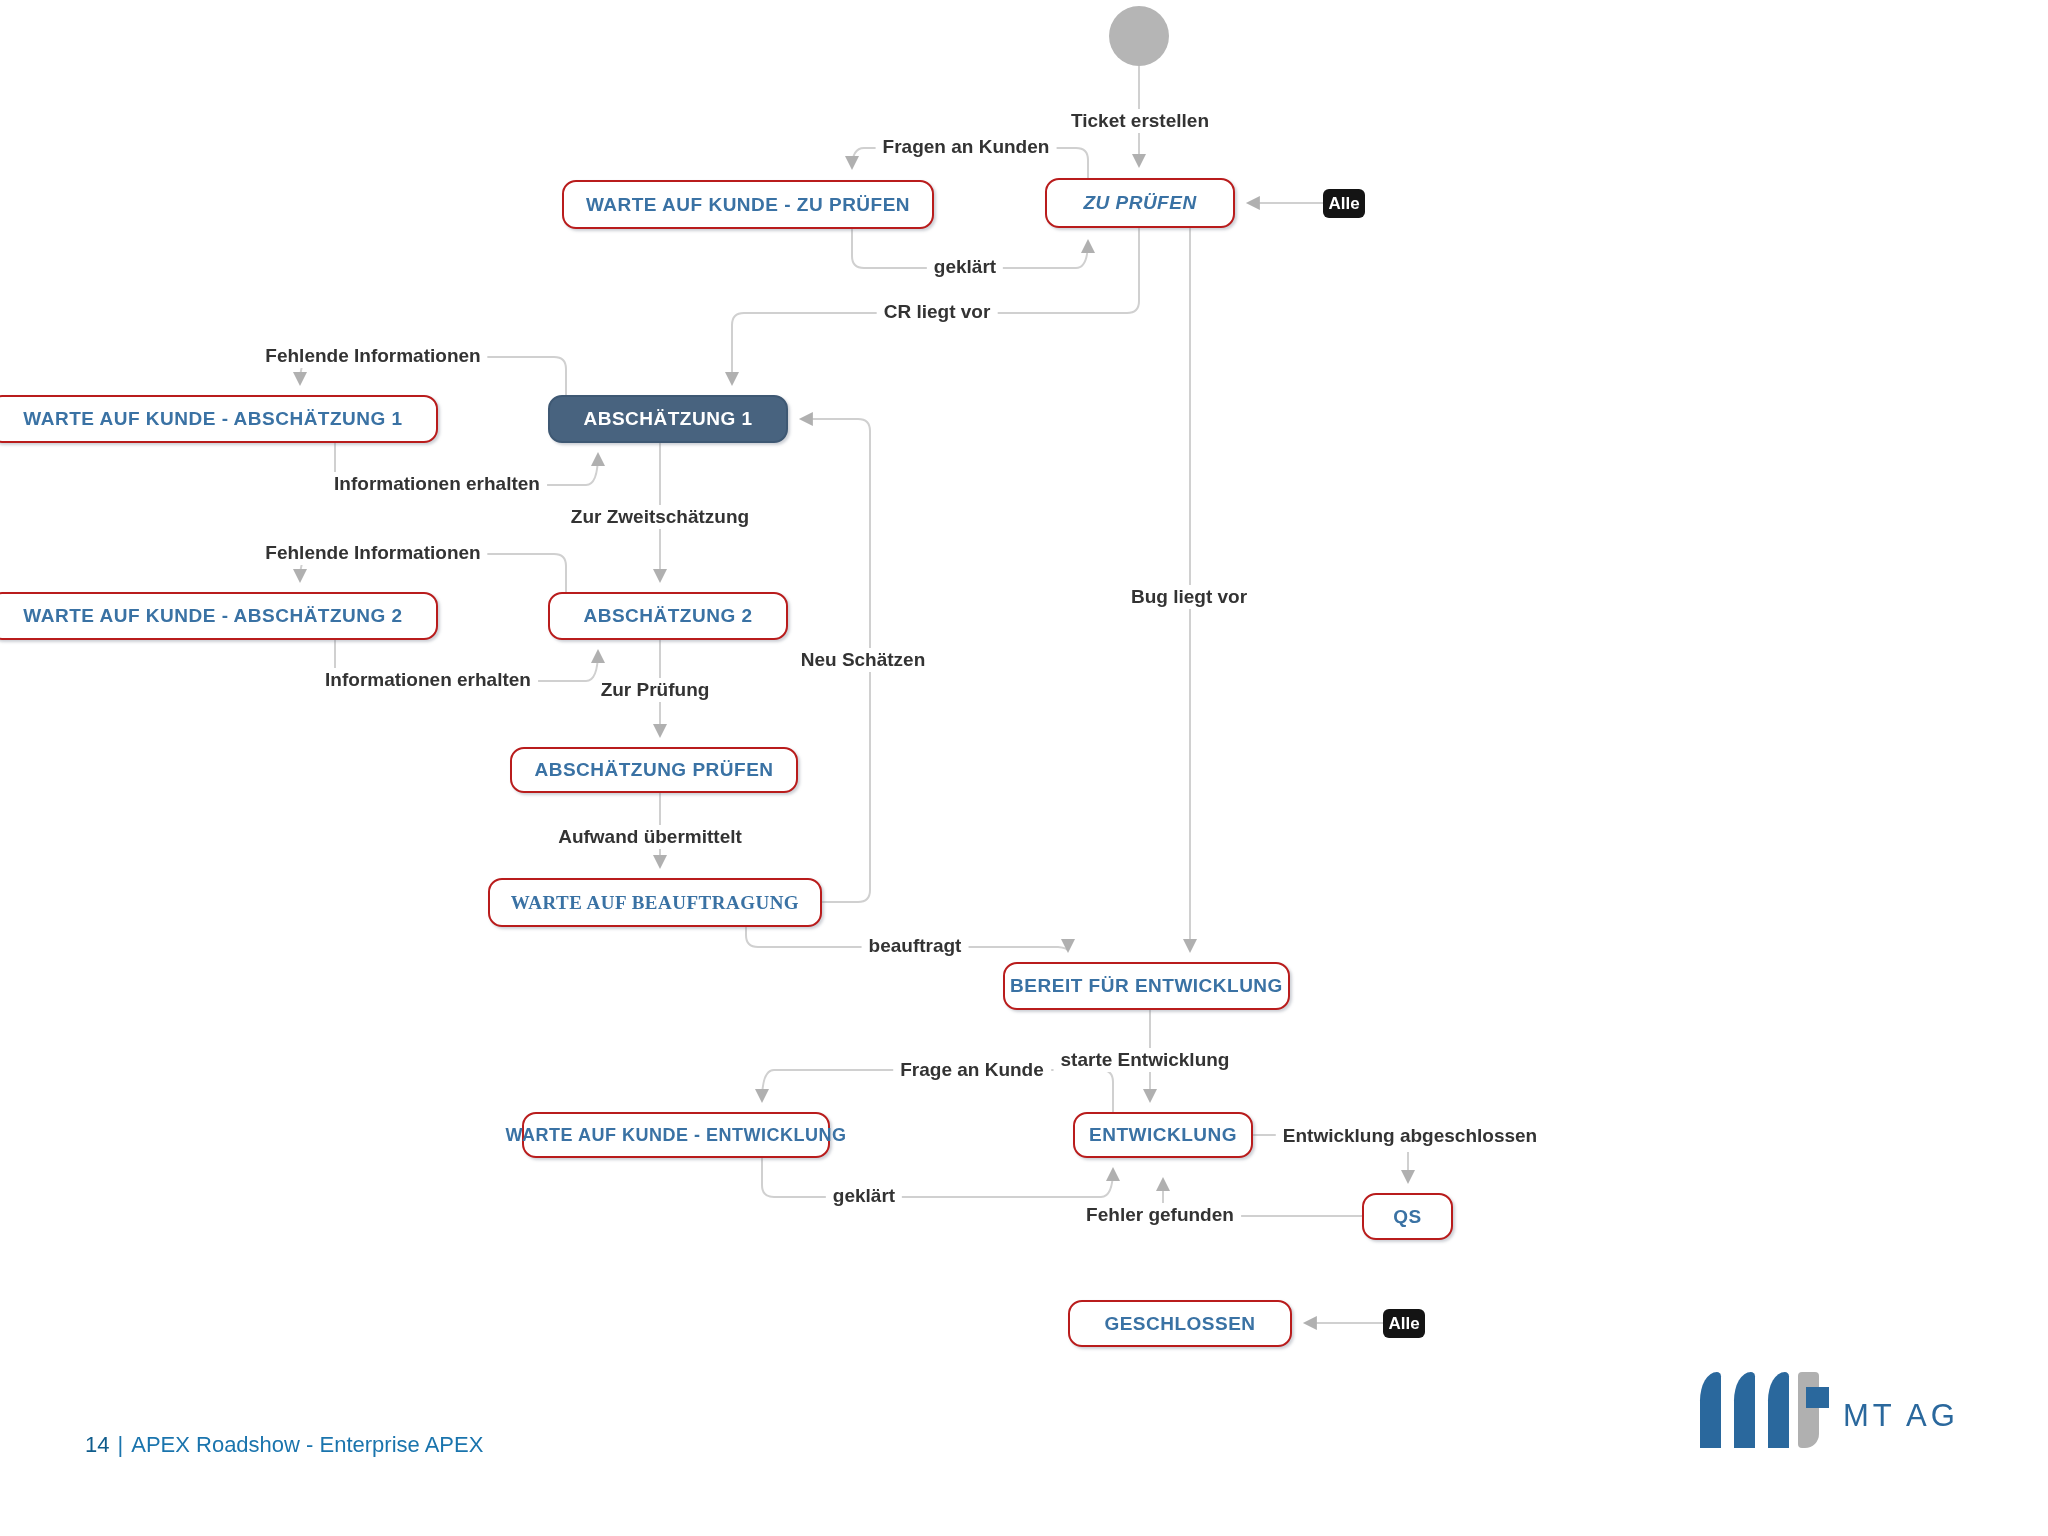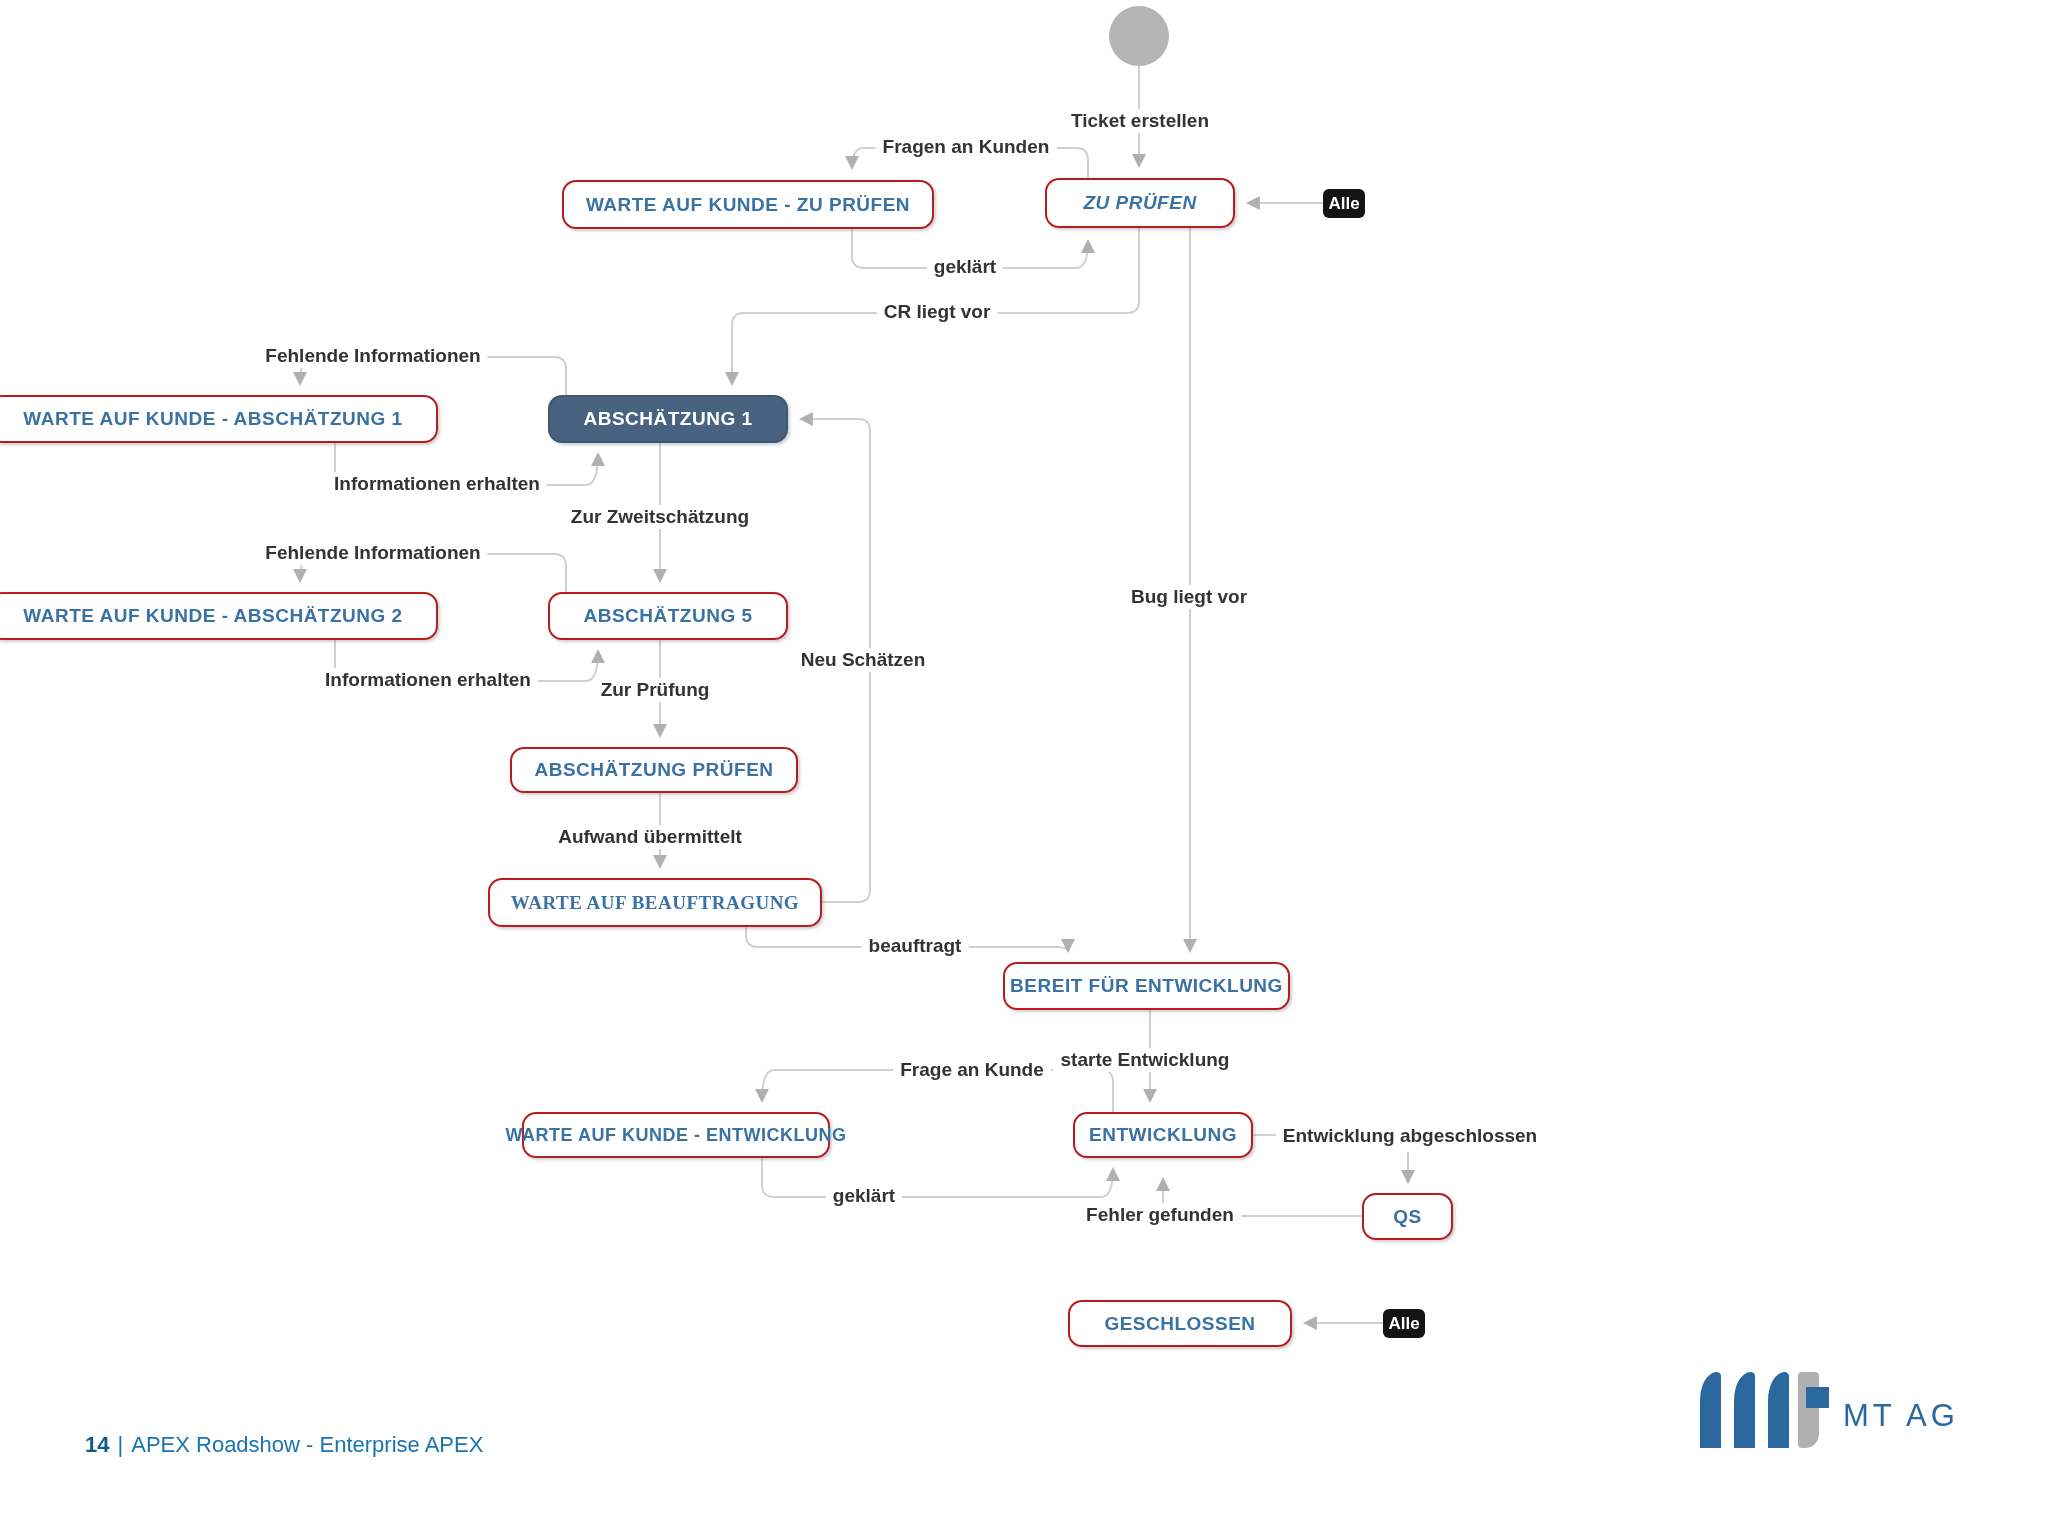--- a/index.html
+++ b/index.html
@@ -27,21 +27,21 @@
     font-size:17px;font-weight:bold;
   }
   .start-circle{
     position:absolute;width:60px;height:60px;border-radius:50%;
     background:#b5b5b5;
   }
   .footer{
     position:absolute;left:85px;top:1432px;font-size:22px;color:#1a74ad;
     white-space:nowrap;
   }
-  .footer .pg{font-weight:bold;color:#0f5c8c;}
+  .footer .pg{font-weight:normal;color:#0f5c8c;}
   .footer .sep{margin:0 8px;}
   .logo{position:absolute;left:1700px;top:1372px;width:280px;height:100px;}
   .logo .bar{position:absolute;top:0;width:21px;height:76px;background:#2a689d;
     border-radius:20px 5px 0 0 / 34px 5px 0 0;}
   .logo .bar.gray{background:#b0b0b0;border-radius:4px 4px 14px 4px;}
   .logo .sq{position:absolute;left:106px;top:15px;width:23px;height:21px;background:#2a689d;}
   .logo .wordmark{position:absolute;left:143px;top:26px;font-size:31px;color:#2a689d;
     letter-spacing:4px;font-weight:500;}
 </style>
 </head>
@@ -81,21 +81,21 @@
     </g>
   </svg>
 
   <div class="start-circle" style="left:1109px;top:6px;"></div>
 
   <div class="node" style="left:562px;top:180px;width:372px;height:49px;">WARTE AUF KUNDE - ZU PRÜFEN</div>
   <div class="node" style="left:1045px;top:178px;width:190px;height:50px;font-style:italic;">ZU PRÜFEN</div>
   <div class="node" style="left:-12px;top:395px;width:450px;height:48px;">WARTE AUF KUNDE - ABSCHÄTZUNG 1</div>
   <div class="node dark" style="left:548px;top:395px;width:240px;height:48px;">ABSCHÄTZUNG 1</div>
   <div class="node" style="left:-12px;top:592px;width:450px;height:48px;">WARTE AUF KUNDE - ABSCHÄTZUNG 2</div>
-  <div class="node" style="left:548px;top:592px;width:240px;height:48px;">ABSCHÄTZUNG 5</div>
+  <div class="node" style="left:548px;top:592px;width:240px;height:48px;">ABSCHÄTZUNG 2</div>
   <div class="node" style="left:510px;top:747px;width:288px;height:46px;">ABSCHÄTZUNG PRÜFEN</div>
   <div class="node" style="left:488px;top:878px;width:334px;height:49px;font-family:Liberation Serif, serif;">WARTE AUF BEAUFTRAGUNG</div>
   <div class="node" style="left:522px;top:1112px;width:308px;height:46px;font-size:18px;">WARTE AUF KUNDE - ENTWICKLUNG</div>
   <div class="node" style="left:1003px;top:962px;width:287px;height:48px;">BEREIT FÜR ENTWICKLUNG</div>
   <div class="node" style="left:1073px;top:1112px;width:180px;height:46px;">ENTWICKLUNG</div>
   <div class="node" style="left:1362px;top:1193px;width:91px;height:47px;">QS</div>
   <div class="node" style="left:1068px;top:1300px;width:224px;height:47px;">GESCHLOSSEN</div>
 
   <div class="badge" style="left:1323px;top:189px;width:42px;height:29px;">Alle</div>
   <div class="badge" style="left:1383px;top:1309px;width:42px;height:29px;">Alle</div>

